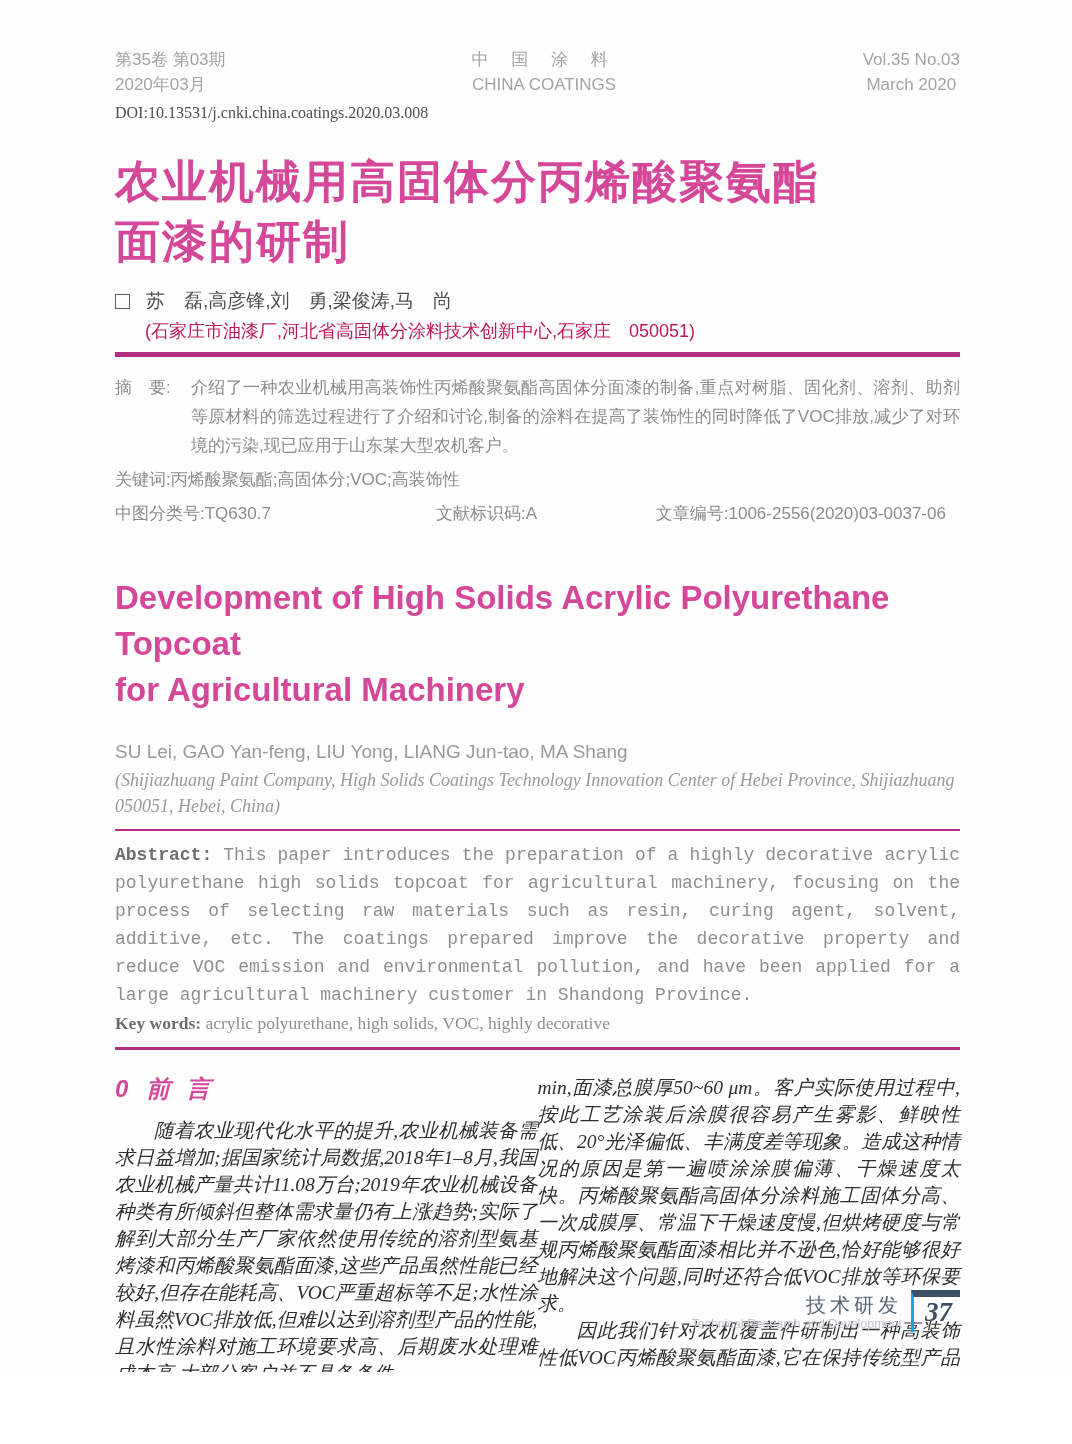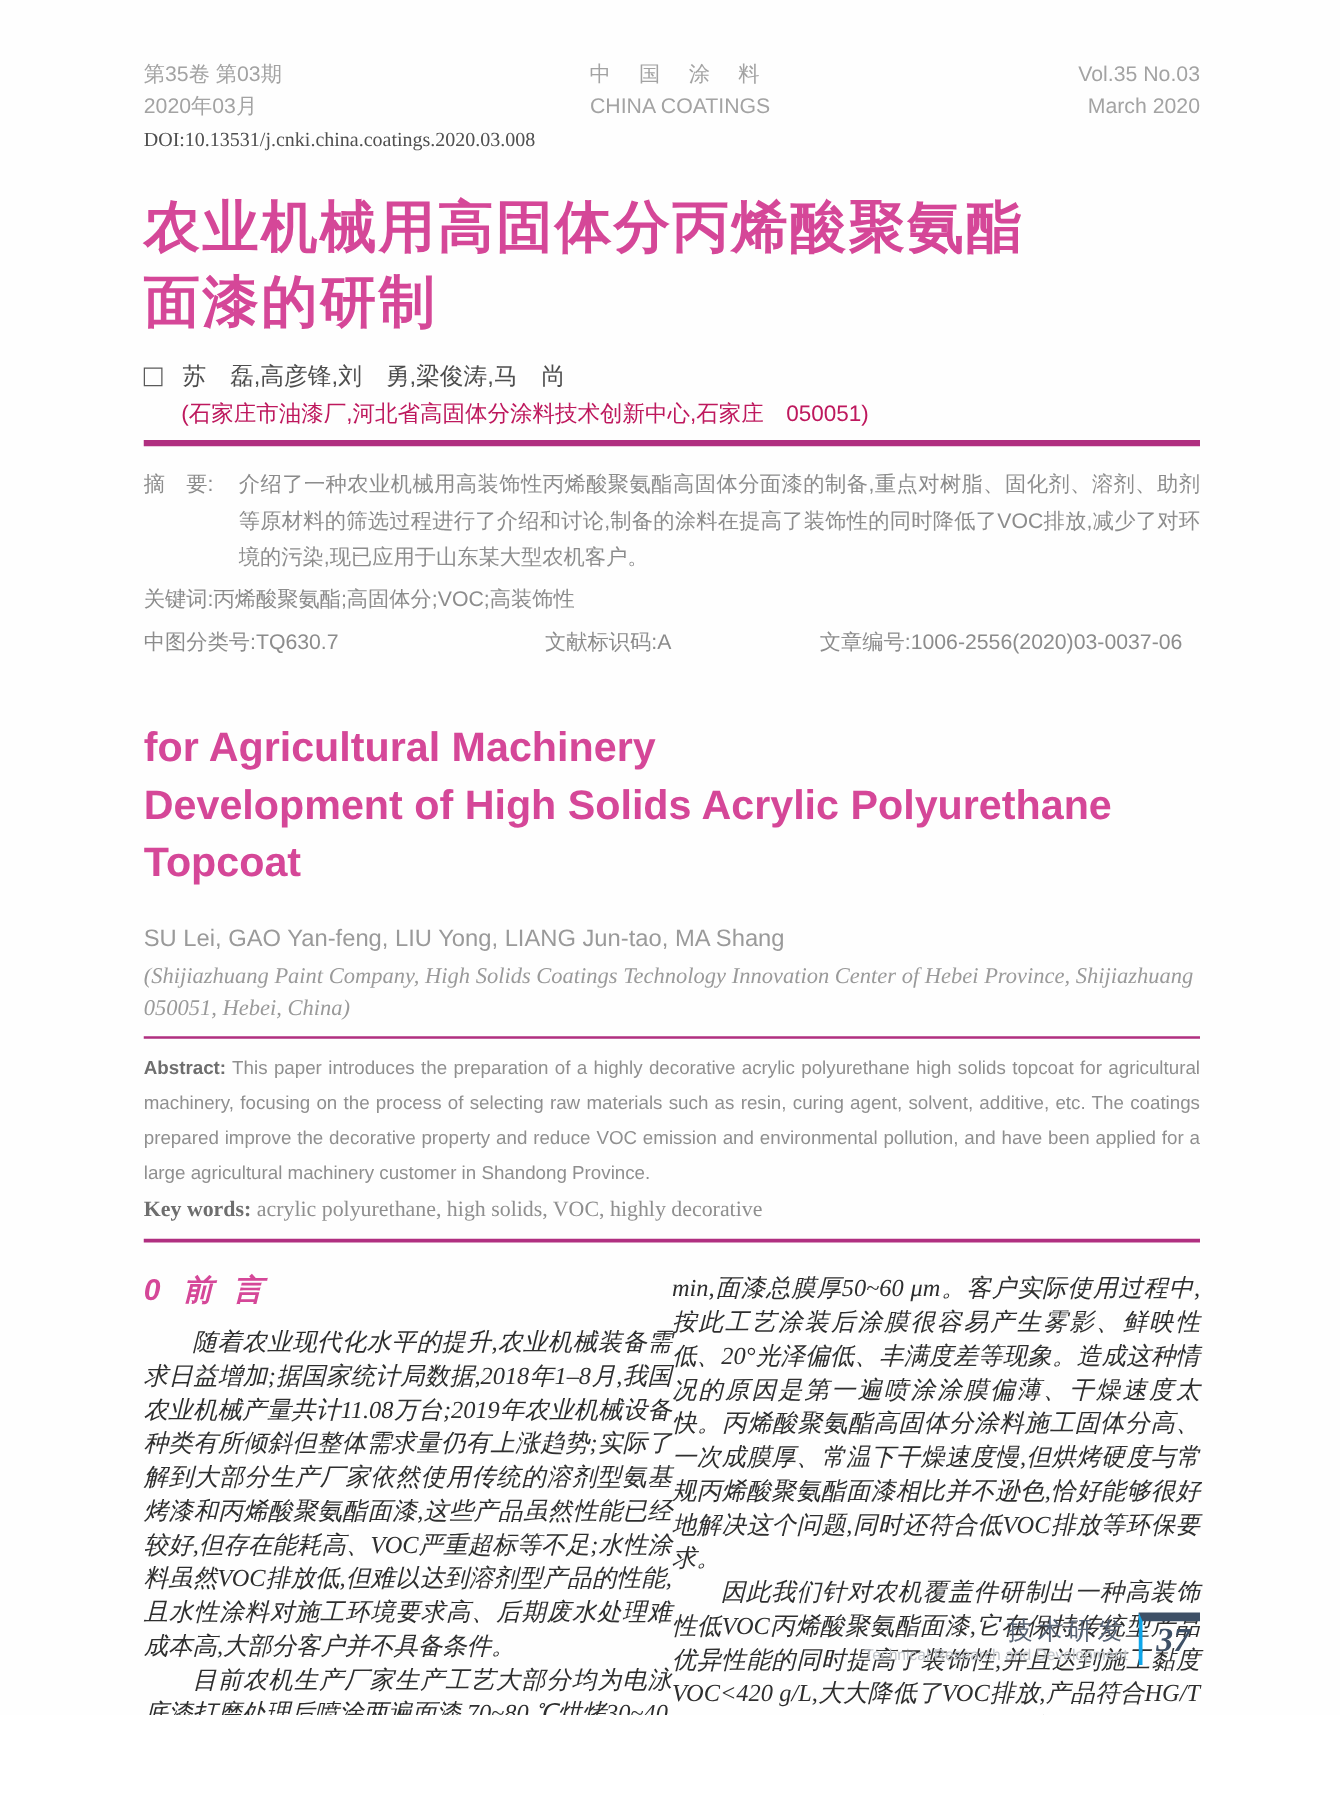--- a/index.html
+++ b/index.html
@@ -4,21 +4,21 @@
 <style>
   html,body{margin:0;padding:0;background:#ffffff;}
   body{width:1072px;height:1444px;position:relative;font-family:"Liberation Sans",sans-serif;color:#2e2e2e;}
   .page{position:relative;width:1072px;height:1372px;box-sizing:border-box;padding:48px 112px 0 115px;overflow:hidden;background:#fefefe;}
 
   
   .jheader{display:flex;justify-content:space-between;align-items:flex-start;color:#a3a3a3;font-size:17px;line-height:1.45;}
   .jheader .left{text-align:left;}
   .jheader .center{text-align:center;}
   .jheader .center .zh{letter-spacing:9px;}
-  .jheader .right{text-align:right;}
+  .jheader .right{text-align:center;}
   .doi{margin-top:7px;color:#4f4f4f;font-size:16px;font-family:"Liberation Serif",serif;}
 
   
   .title-zh{margin-top:30px;color:#d54798;font-weight:bold;font-size:45px;line-height:60px;letter-spacing:2px;}
   .authors-row{margin-top:16px;display:flex;align-items:center;color:#4e4e4e;font-size:19px;}
   .author-marker{display:inline-block;width:13px;height:13px;border:1.5px solid #5a5a5a;margin-right:16px;flex:0 0 auto;}
   .affil-zh{margin-top:5px;padding-left:30px;color:#be185d;font-size:18px;}
   .rule{background:#b02f80;border:none;margin:0;}
   .rule.r1{height:5px;margin-top:9px;}
   .rule.r2{height:2px;margin-top:10px;}
@@ -29,21 +29,21 @@
   .abs-zh .lbl{flex:0 0 76px;white-space:nowrap;}
   .abs-zh .txt{flex:1;text-align:justify;}
   .kw-zh{margin-top:5px;color:#8c8c8c;font-size:17px;line-height:29px;}
   .class-row{margin-top:8px;display:grid;grid-template-columns:38% 26% 36%;color:#8c8c8c;font-size:17px;}
 
   
   .en-block{margin-top:50px;}
   .title-en{color:#d54798;font-weight:bold;font-size:33px;line-height:46px;}
   .authors-en{margin-top:28px;color:#9a9a9a;font-size:19px;}
   .affil-en{margin-top:4px;color:#9a9a9a;font-size:18px;line-height:26px;font-family:"Liberation Serif",serif;font-style:italic;}
-  .abs-en{margin-top:10px;color:#8f8f8f;font-size:15px;line-height:28px;text-align:justify;font-family:Liberation Sans, sans-serif;}
+  .abs-en{margin-top:10px;color:#8f8f8f;font-size:18px;line-height:28px;text-align:justify;font-family:Liberation Mono, monospace;}
   .abs-en .lbl,.kw-en .lbl{font-weight:bold;color:#6e6e6e;}
   .kw-en{color:#8f8f8f;font-size:17.5px;line-height:28px;font-family:"Liberation Serif",serif;}
 
   
   .body-cols{margin-top:24px;display:flex;font-style:italic;}
   .col{flex:1 1 0;font-family:"Liberation Serif",serif;font-size:19.5px;line-height:27px;color:#2e2e2e;text-align:justify;}
   .sec-head{color:#d54798;font-weight:bold;font-size:24px;line-height:30px;margin:0 0 13px 0;font-family:"Liberation Sans",sans-serif;}
   .sec-head .num{margin-right:18px;}
   .sec-head .ttl{letter-spacing:16px;}
   .para{margin:0;text-indent:2em;}
@@ -101,22 +101,22 @@
   </div>
   <div class="kw-zh">关键词:丙烯酸聚氨酯;高固体分;VOC;高装饰性</div>
   <div class="class-row">
     <span>中图分类号:TQ630.7</span>
     <span>文献标识码:A</span>
     <span>文章编号:1006-2556(2020)03-0037-06</span>
   </div>
 
   <div class="en-block">
     <h2 class="title-en" style="margin:0;">
+      <div>Development of High Solids Acrylic Polyurethane Topcoat</div>
       <div>for Agricultural Machinery</div>
-      <div>Development of High Solids Acrylic Polyurethane Topcoat</div>
     </h2>
     <div class="authors-en">SU Lei, GAO Yan-feng, LIU Yong, LIANG Jun-tao, MA Shang</div>
     <div class="affil-en">(Shijiazhuang Paint Company, High Solids Coatings Technology Innovation Center of Hebei Province, Shijiazhuang 050051, Hebei, China)</div>
     <hr class="rule r2">
     <p class="abs-en" style="margin:10px 0 0 0;">
       <span class="lbl">Abstract:</span><span> This paper introduces the preparation of a highly decorative acrylic polyurethane high solids topcoat for agricultural machinery, focusing on the process of selecting raw materials such as resin, curing agent, solvent, additive, etc. The coatings prepared improve the decorative property and reduce VOC emission and environmental pollution, and have been applied for a large agricultural machinery customer in Shandong Province.</span>
     </p>
     <p class="kw-en" style="margin:0;">
       <span class="lbl">Key words:</span><span> acrylic polyurethane, high solids, VOC, highly decorative</span>
     </p>

